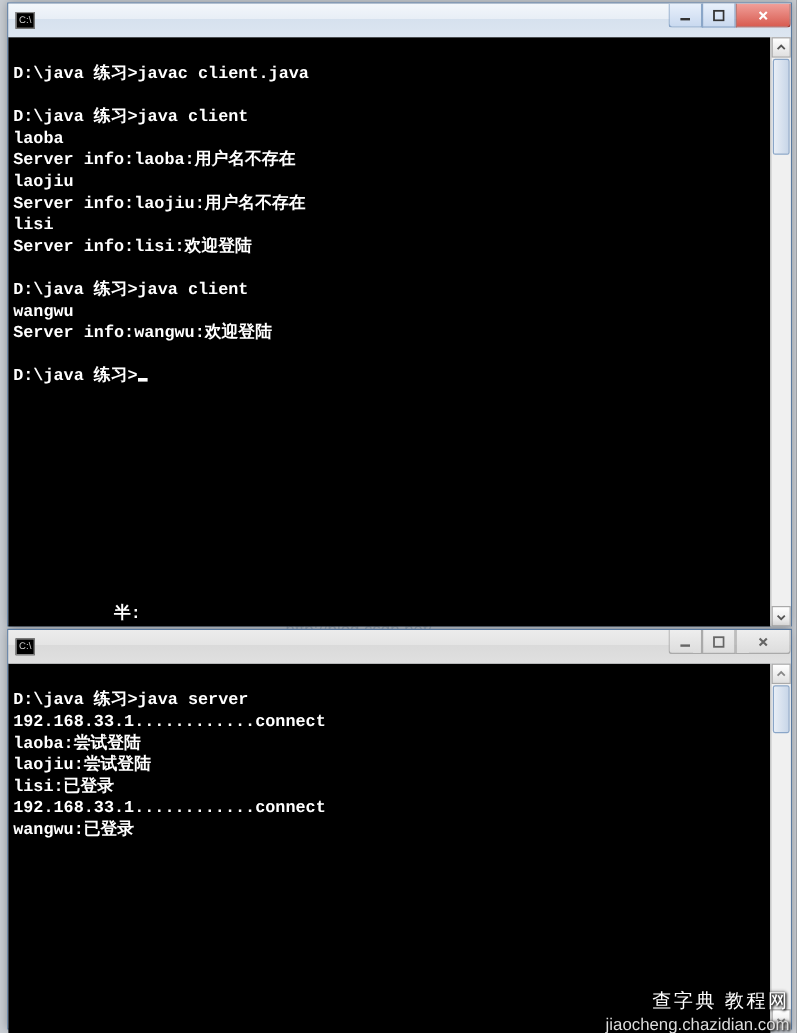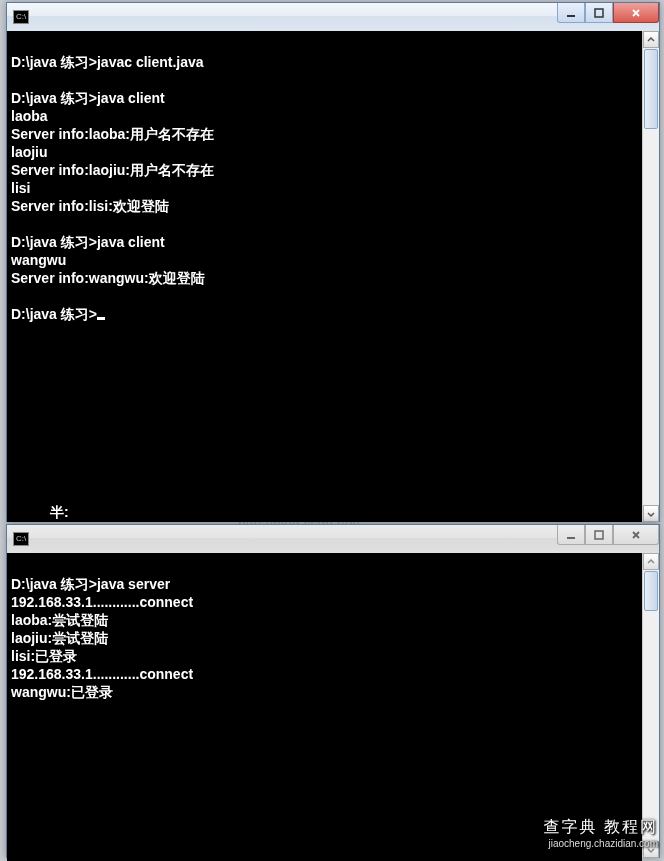--- a/index.html
+++ b/index.html
@@ -92,21 +92,21 @@
   color: #666;
 }
 .window.inactive .win-btn.close { width: 46px; border-bottom-right-radius: 3px; }
 .window.inactive .win-btn.min { border-bottom-left-radius: 3px; }
 
 .win-btn svg { width: 10px; height: 10px; }
 
 .terminal {
   background: #000;
   color: #fff;
-  font-family: Liberation Sans, sans-serif;
+  font-family: Liberation Mono, monospace;
   font-size: 14px;
   line-height: 18px;
   padding: 4px 4px;
   white-space: pre;
   overflow: hidden;
   font-weight: bold;
 }
 
 .scrollbar {
   position: absolute;
@@ -145,28 +145,28 @@
   width: 8px;
   height: 3px;
   background: #fff;
   vertical-align: baseline;
   margin-bottom: -1px;
 }
 
 .watermark {
   position: absolute;
   right: 6px;
-  bottom: 12px;
+  bottom: 0;
   font-family: sans-serif;
   text-align: right;
   color: #fff;
   text-shadow: 0 0 3px #000, 1px 1px 2px #000;
 }
 .watermark .l1 { font-size: 16px; letter-spacing: 2px; }
-.watermark .l2 { font-size: 10px; color: #ddd; }
+.watermark .l2 { font-size: 14px; color: #ddd; }
 
 .bg-watermark {
   position: absolute;
   left: 238px;
   top: 516px;
   font-family: sans-serif;
   font-size: 14px;
   color: rgba(120,140,160,0.5);
   pointer-events: none;
 }

